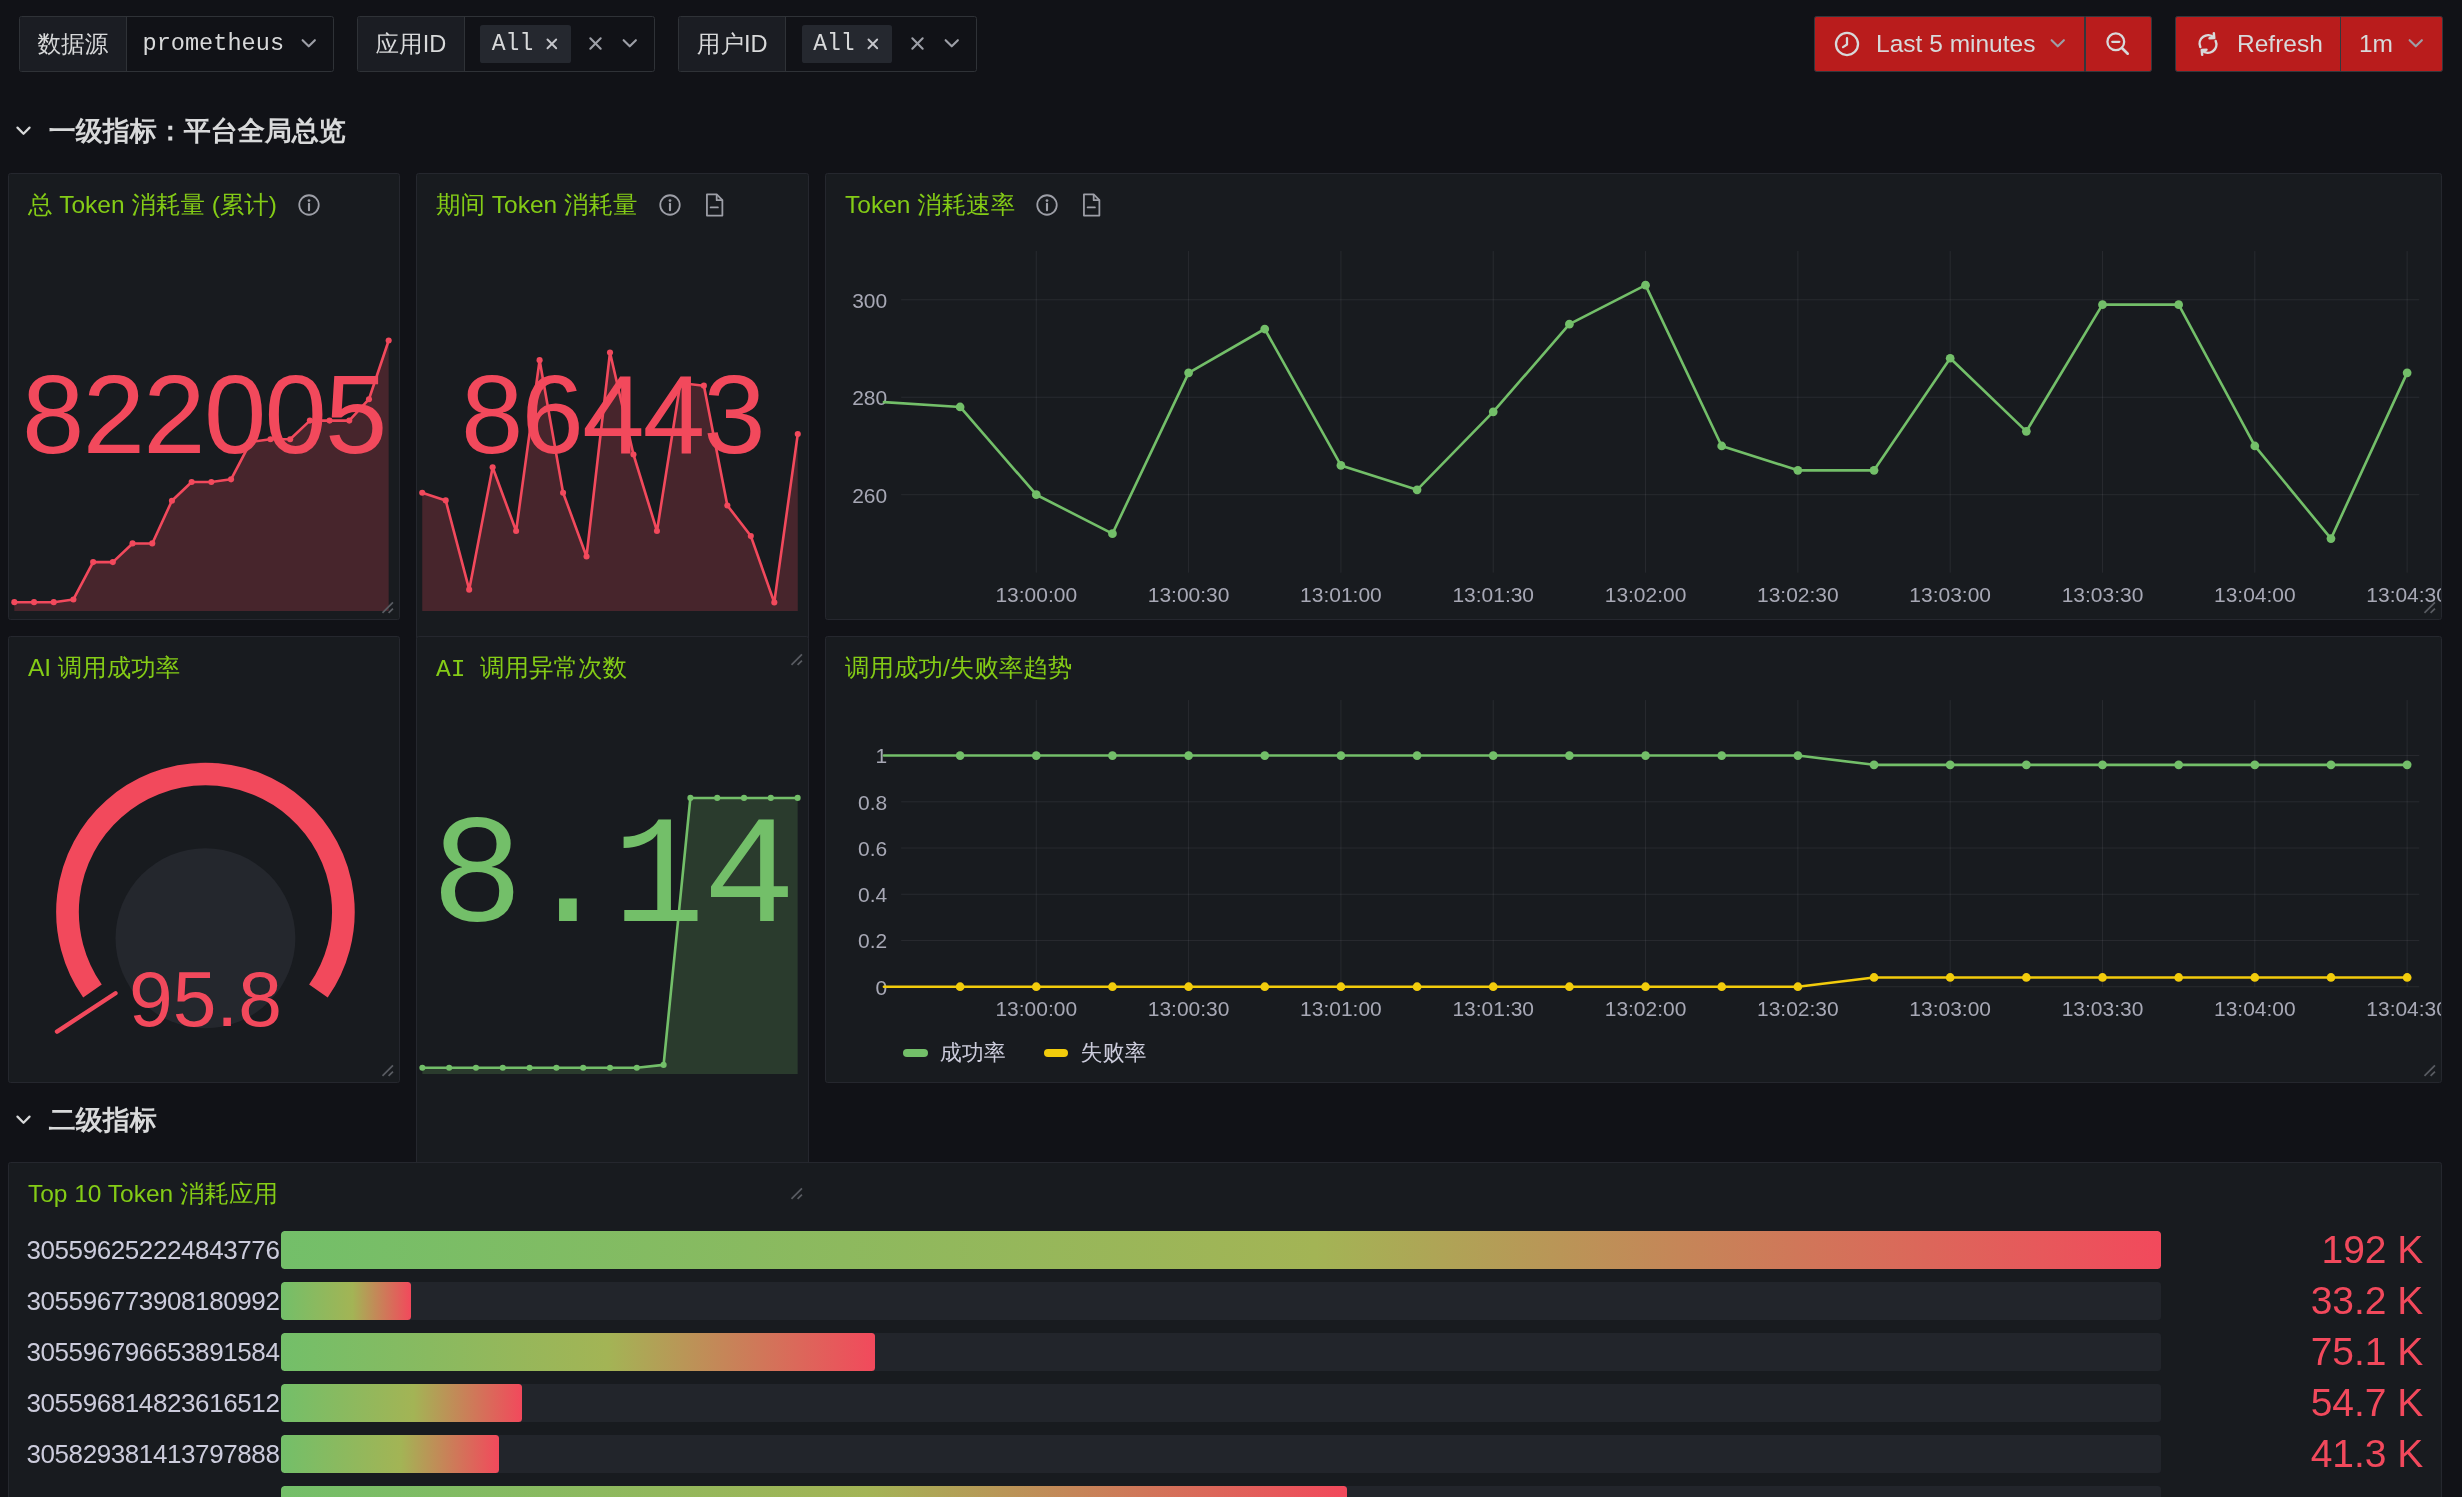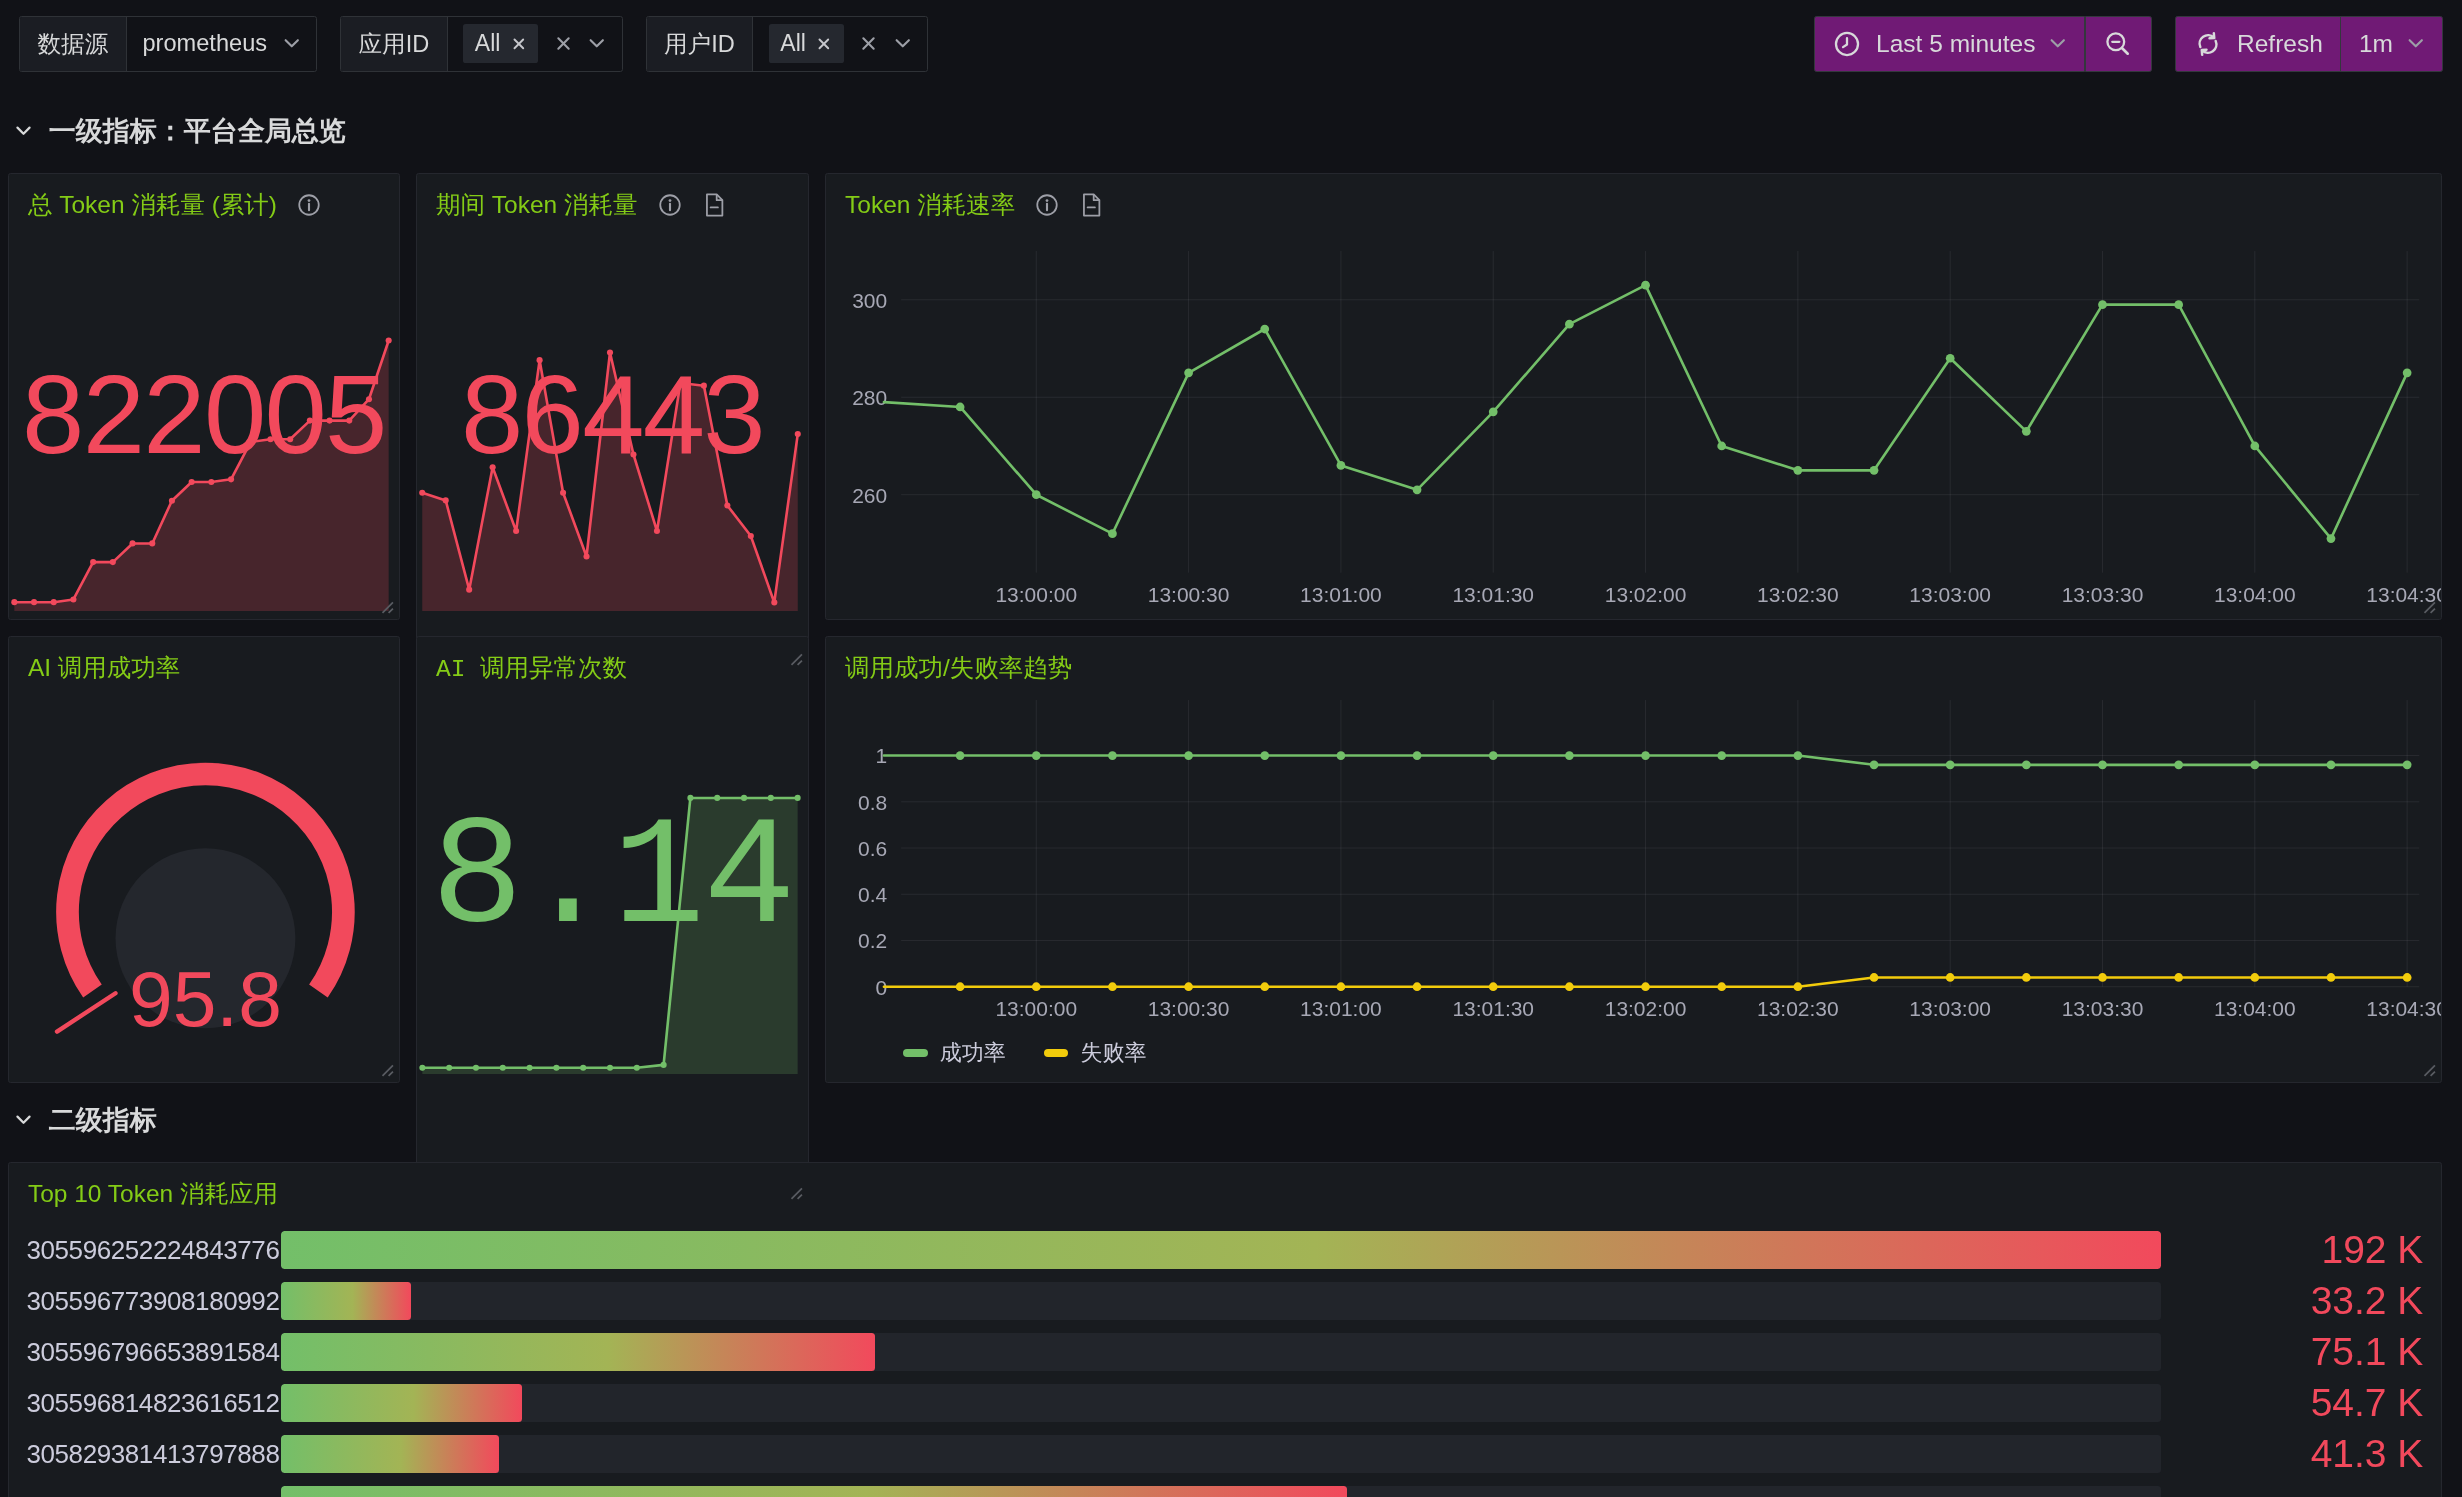--- a/index.html
+++ b/index.html
@@ -9,25 +9,25 @@
     background:#111217;
     font-family:"Liberation Sans","DejaVu Sans",sans-serif;
     color:#D8D9DA;
     -webkit-font-smoothing:antialiased;
   }
   
   .tb-left { position:absolute; left:19px; top:15.7px; display:flex; gap:23px; }
   .tb-right { position:absolute; right:19px; top:15.7px; display:flex; gap:23px; }
   .ctrl { display:flex; height:56px; border:0.9px solid #2F3237; border-radius:2.6px; overflow:hidden; background:#111217; }
   .ctrl-label { display:flex; align-items:center; padding:0 17.5px; background:#1B1D23; border-right:0.9px solid #2F3237; font-size:23.6px; color:#D8D9DA; white-space:nowrap; }
-  .ctrl-value { display:flex; align-items:center; gap:15.7px; padding:0 15.7px; font-size:23.6px; }
+  .ctrl-value { display:flex; align-items:center; gap:15.7px; padding:0 15.7px; font-size:23.6px;font-family:Liberation Mono, monospace; }
   .chip { display:flex; align-items:center; gap:10.5px; background:#25282F; border-radius:2.6px; padding:6.1px 11.4px; font-size:23px; }
   .icon-muted { color:#9D9FA7; display:flex; align-items:center; }
   .btn-group { display:flex; }
-  .btn { display:flex; align-items:center; gap:14px; height:56px; padding:0 17.5px; background:#701a75; border:0.9px solid #34373D; color:#D8D9DA; font-size:24.5px; font-weight:500; white-space:nowrap; }
+  .btn { display:flex; align-items:center; gap:14px; height:56px; padding:0 17.5px; background:#b91c1c; border:0.9px solid #34373D; color:#D8D9DA; font-size:24.5px; font-weight:500; white-space:nowrap; }
   .btn-group .btn:first-child { border-radius:2.6px 0 0 2.6px; }
   .btn-group .btn:last-child { border-radius:0 2.6px 2.6px 0; margin-left:-0.9px; }
   .btn-group .btn:only-child { border-radius:2.6px; }
   
   .section-hdr { position:absolute; left:14px; height:42px; display:flex; align-items:center; gap:15.7px; font-size:27px; font-weight:700; color:#D8D9DA; cursor:pointer; }
   #sec1 { top:110px; }
   #sec2 { top:1099px; }
   
   .panel { position:absolute; background:#181B1F; border:0.9px solid #25272E; border-radius:2.6px; overflow:hidden; }
   #p1 { left:7.9px;   top:173px; width:392px;  height:447px; }

